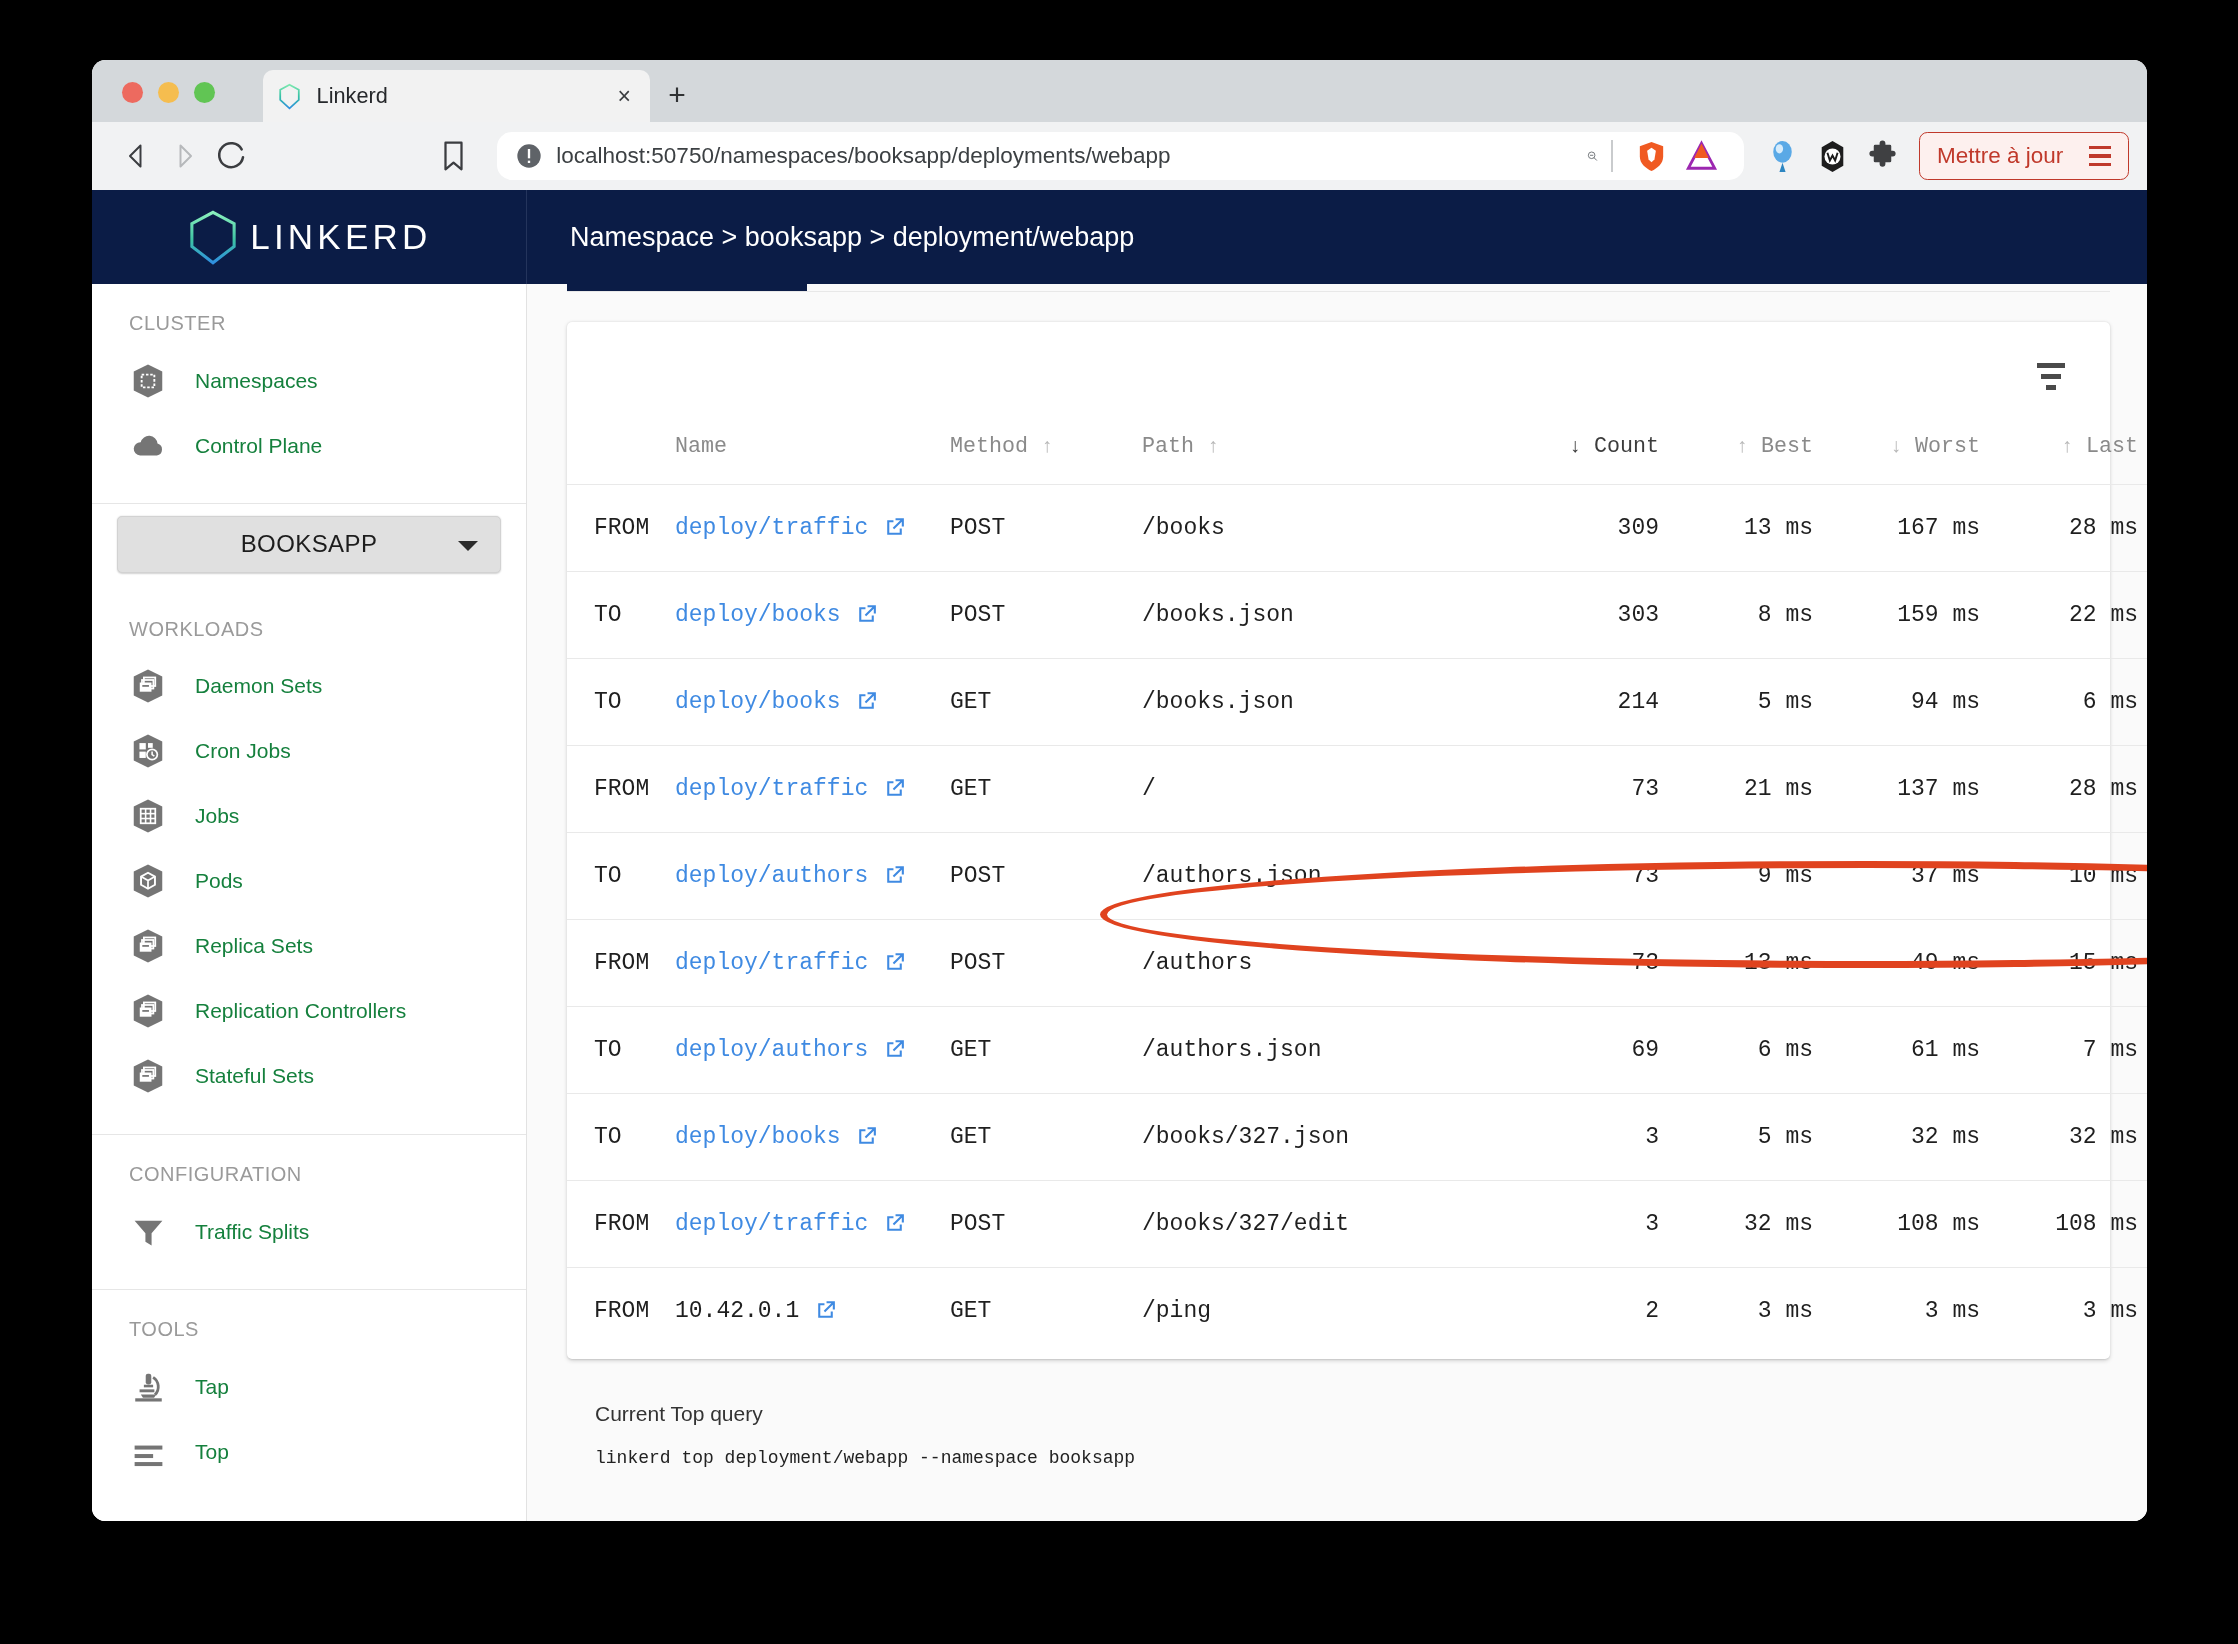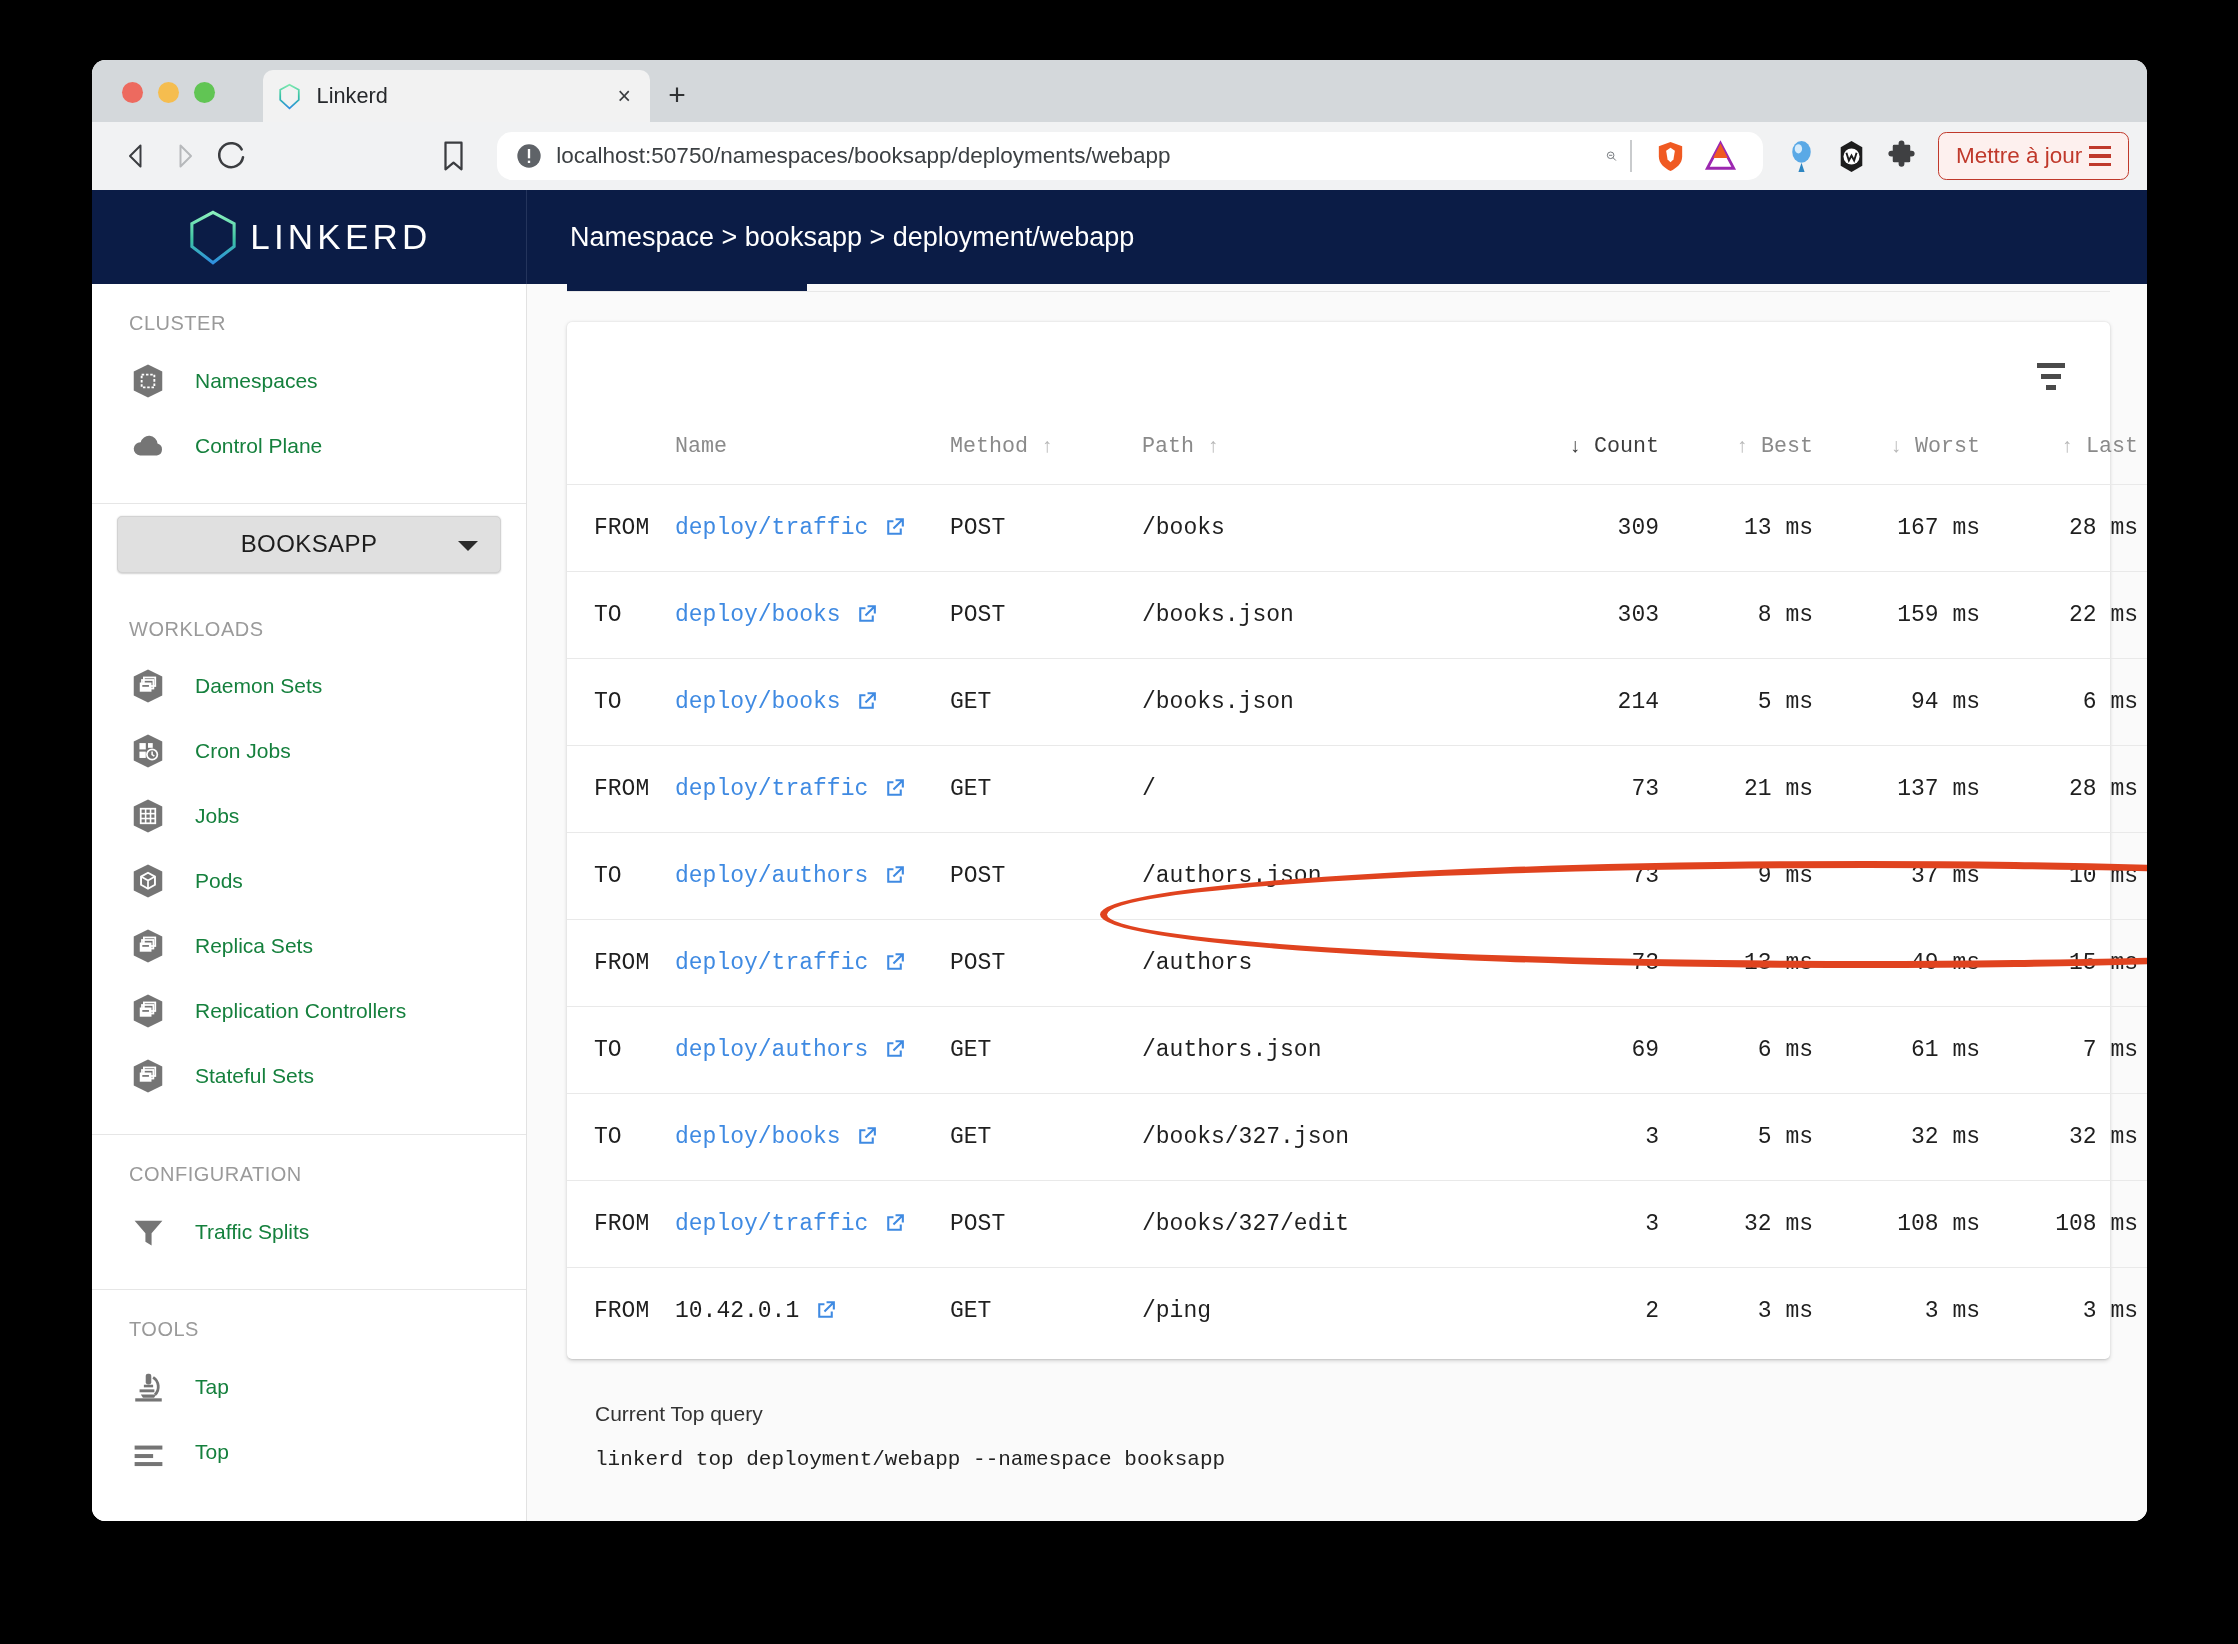--- a/index.html
+++ b/index.html
@@ -100,21 +100,21 @@
   }
   #url-zoom-icon { margin-left: auto; padding-left: 16.7px; flex: 0 0 auto; cursor:pointer;}
   .url-sep { width:1.7px; height:32px; background:#c9cbcd; margin:0 13.3px; flex:0 0 auto;}
   .tb-icon { width: 50px; height: 50px; display:flex; align-items:center; justify-content:center; flex:0 0 auto; cursor:pointer;}
   #update-button {
     border: 1.7px solid #c0392b;
     color: #c0392b;
     background: #fdf0ee;
     border-radius: 8.3px;
     height: 48px;
-    display: flex; align-items: center; gap: 7px;
+    display: flex; align-items: center; gap: 26px;
     padding: 0 16.7px;
     margin-left: 11.7px;
     font-size: 22.5px;
     white-space: nowrap;
     cursor: pointer;
     flex: 0 0 auto;
   }
   #hamburger-icon { display:flex; flex-direction:column; gap:5px; }
   #hamburger-icon i { display:block; width:21.7px; height:3.3px; background:#c0392b; }
 
@@ -262,21 +262,21 @@
 
   .name-cell { display: flex; align-items: center; gap: 13.3px; }
   .name-link { color: #3f8ae2; text-decoration: none; font-size: 23px; cursor: pointer;}
   .name-plain { color: #1f1f1f; font-size: 23px; }
   .ext-ico { flex: 0 0 auto; cursor: pointer; }
 
   .sr-wrap { display: inline-flex; align-items: center; justify-content: flex-end; gap: 13.3px; width:100%;}
 
   #footer-query { padding: 43px 0 0 28px; }
   #query-label { font-size: 21px; color: #333333; }
-  #query-code  { font-size: 21px; color: #222222; margin-top: 21.7px; font-family: "Liberation Mono", monospace; }
+  #query-code  { font-size: 18px; color: #222222; margin-top: 21.7px; font-family: "Liberation Mono", monospace; }
 
   
   #annotation-ellipse {
     position: absolute;
     left: 573px; top: 577px;
     width: 1532px; height: 107px;
     border: 7.5px solid #e0431f;
     border-radius: 50%;
     pointer-events: none;
     z-index: 50;

